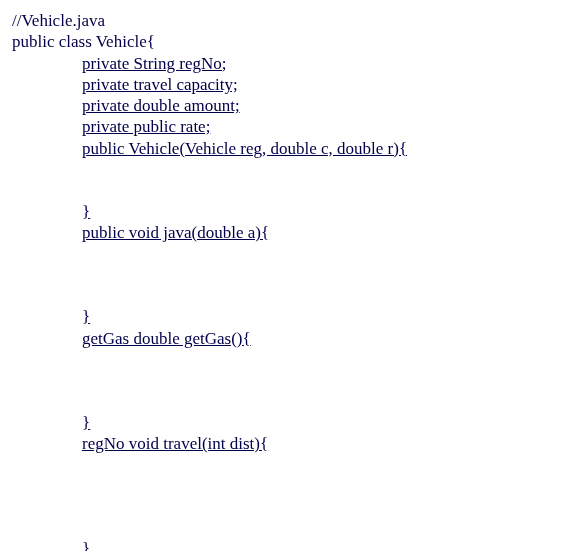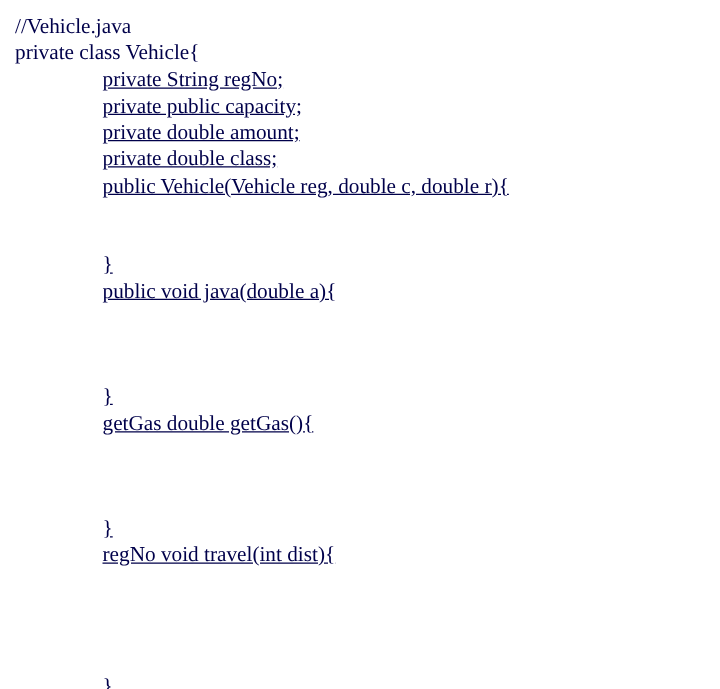--- a/index.html
+++ b/index.html
@@ -17,25 +17,25 @@
     white-space: pre;
   }
   .indent1 { padding-left: 70px; text-decoration: underline; }
   .indent2 { padding-left: 70px; }
   .blank { height: 21px; }
 </style>
 </head>
 <body>
 
 <div class="line">//Vehicle.java</div>
-<div class="line">private class Vehicle{</div>
+<div class="line">public class Vehicle{</div>
 <div class="line indent1">private String regNo;</div>
-<div class="line indent1">private public capacity;</div>
+<div class="line indent1">private travel capacity;</div>
 <div class="line indent1">private double amount;</div>
-<div class="line indent1">private double class;</div>
+<div class="line indent1">private public rate;</div>
 <div class="line indent1">public Vehicle(Vehicle reg, double c, double r){</div>
 <div class="blank"></div>
 <div class="blank"></div>
 <div class="line indent1">}</div>
 <div class="line indent1">public void java(double a){</div>
 <div class="blank"></div>
 <div class="blank"></div>
 <div class="blank"></div>
 <div class="line indent1">}</div>
 <div class="line indent1">getGas double getGas(){</div>

